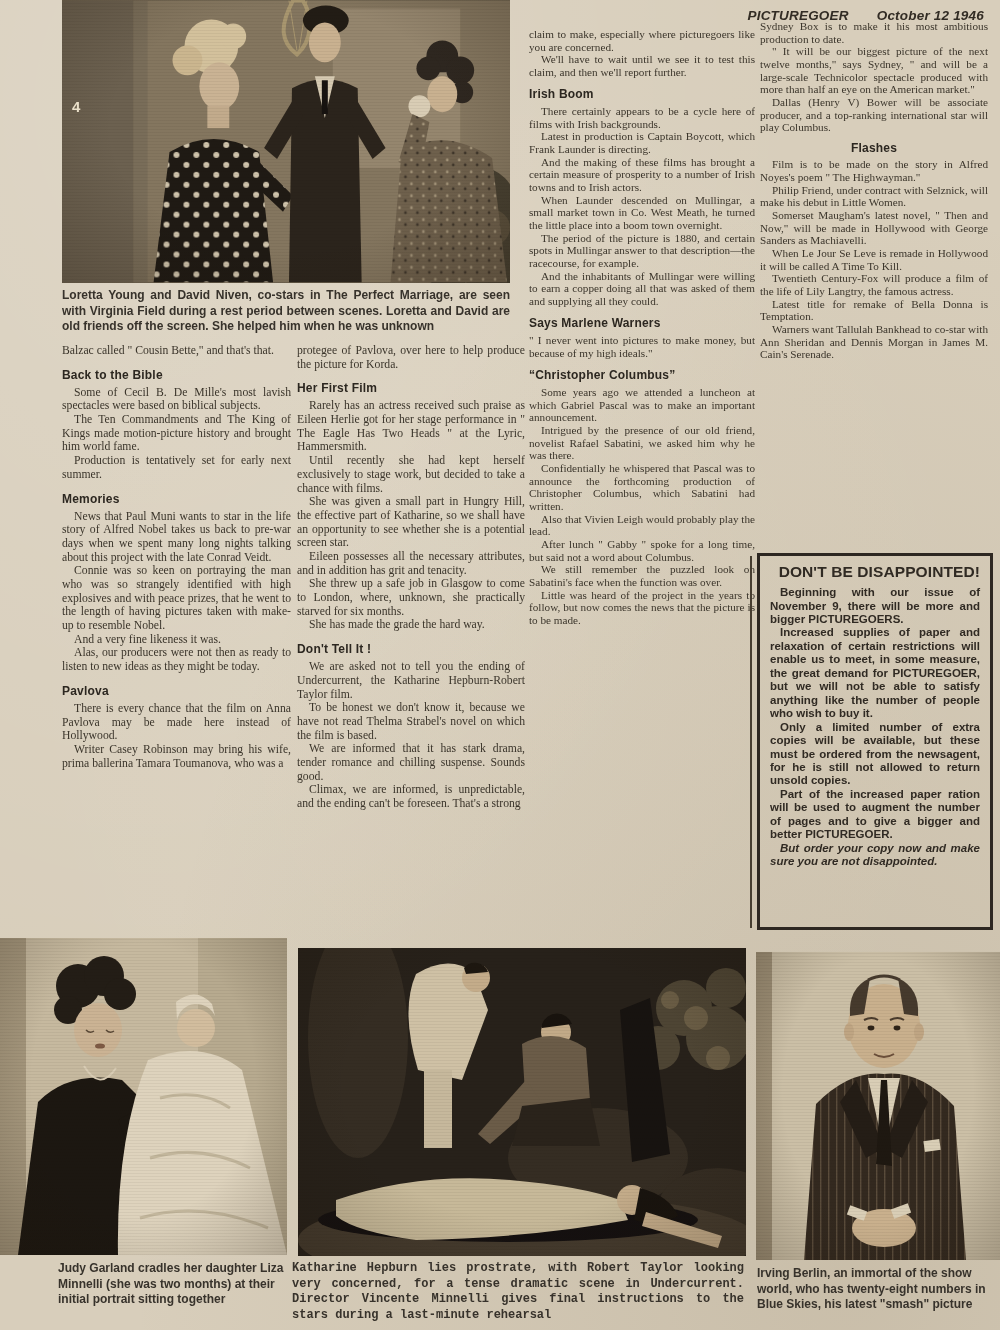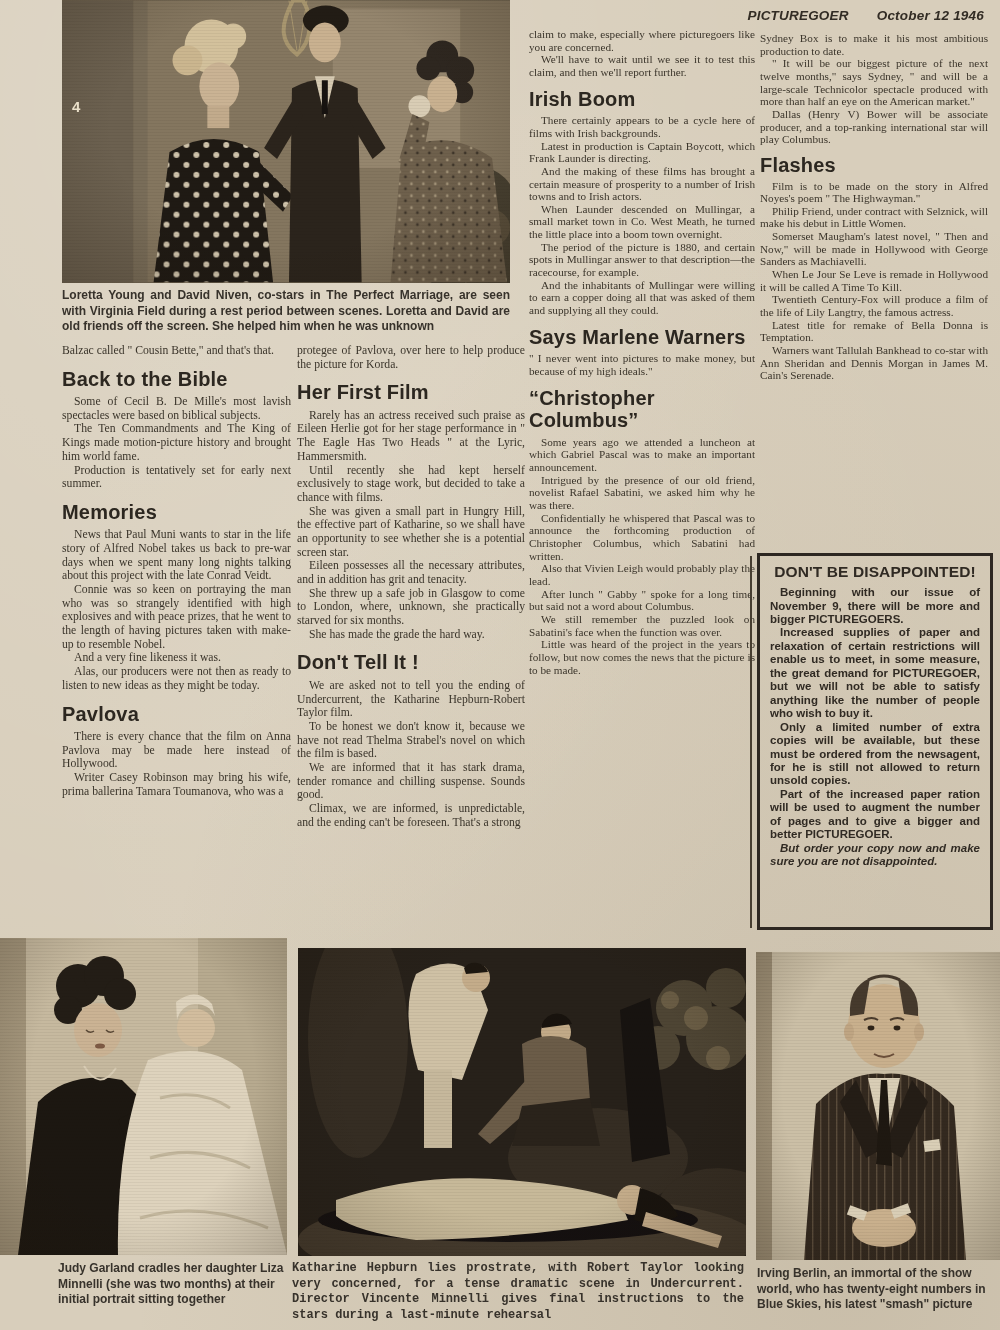--- a/index.html
+++ b/index.html
@@ -34,38 +34,38 @@
   .caption{
     position:absolute;font-family:"Liberation Sans",sans-serif;font-weight:bold;
     font-size:12px;line-height:1.3;color:#37322b;
   }
   .caption.justify{text-align:justify;}
   .col{position:absolute;text-align:justify;}
   .col p{margin:0;text-indent:12px;}
   .col p.noindent{text-indent:0;}
   .col h2{
     font-family:"Liberation Sans",sans-serif;font-weight:bold;color:#2c2720;
-    font-size:20px;letter-spacing:.2px;margin:10px 0 4px;text-align:left;
+    font-size:12px;letter-spacing:.2px;margin:10px 0 4px;text-align:left;
   }
   .col1,.col2{font-size:11.7px;line-height:1.17;}
   .col3,.col4{font-size:11.2px;line-height:1.13;}
   .col1{left:62px;top:344px;width:229px;height:592px;overflow:hidden;}
   .col2{left:297px;top:344px;width:228px;height:592px;overflow:hidden;}
   .col3{left:529px;top:28px;width:226px;height:908px;overflow:hidden;}
   .col3 h2{margin:9px 0 4px;}
-  .col4{left:760px;top:20px;width:228px;height:532px;overflow:hidden;margin-top:12px;}
-  .col4 h2{margin:8px 0 3px;}
+  .col4{left:760px;top:20px;width:228px;height:532px;overflow:hidden;}
+  .col4 h2{margin:8px 0 3px;text-align:center;}
   .vrule{position:absolute;left:750px;top:556px;width:2px;height:372px;background:#463d30;}
   .promo-box{
     position:absolute;left:757px;top:553px;width:210px;height:356px;
     border:3px solid #2d2721;padding:7px 10px 8px;
     font-family:"Liberation Sans",sans-serif;font-weight:bold;
     font-size:11.5px;line-height:1.17;text-align:justify;color:#302a23;overflow:hidden;
   }
-  .promo-box h3{font-size:15.5px;margin:0 0 5px;letter-spacing:.1px;text-align:center;}
+  .promo-box h3{font-size:15.5px;margin:0 0 5px;letter-spacing:.1px;text-align:right;}
   .promo-box p{margin:0;text-indent:10px;}
   .promo-box p.footer{font-style:italic;}
 </style>
 </head>
 <body>
 
 <div class="page">
 
   <div class="masthead">
     <span>PICTUREGOER</span>

